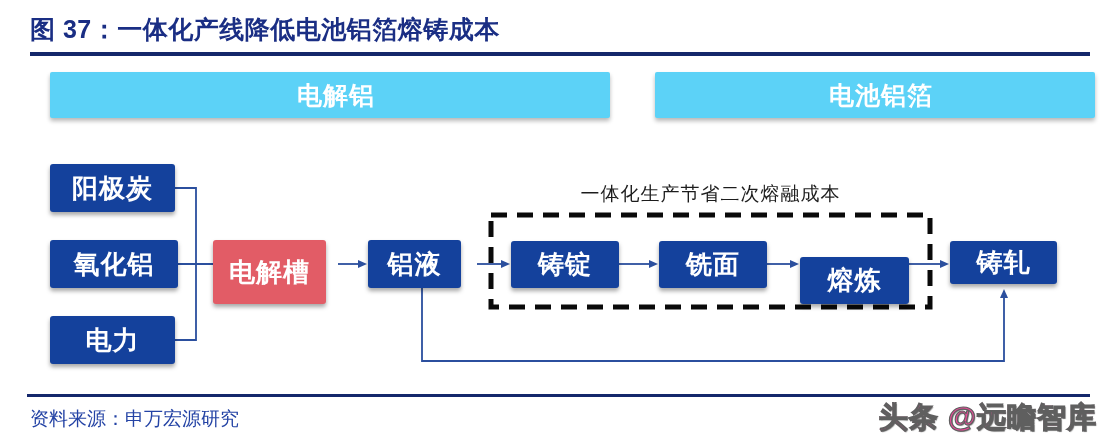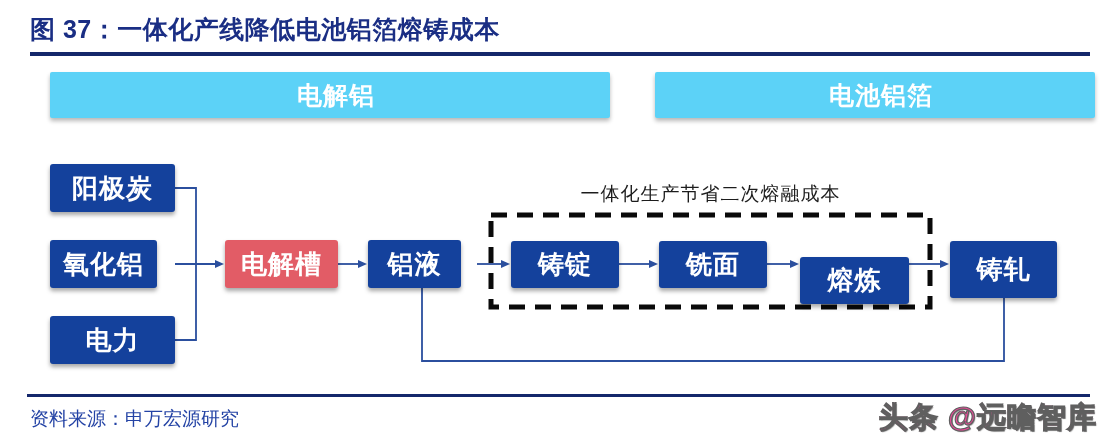--- a/index.html
+++ b/index.html
@@ -50,28 +50,28 @@
     border-radius: 3px;
     box-shadow: 0 3px 4px rgba(0,0,0,0.35);
     display: flex; align-items: center; justify-content: center;
     color: #ffffff; font-size: 26px; font-weight: bold;
     letter-spacing: 1px;
     z-index: 2;
   }
   .node.red { background: #e25c66; }
 
   .n-input1 { left: 50px;  top: 164px; width: 125px; height: 48px; }
-  .n-input2 { left: 50px;  top: 240px; width: 107px; height: 48px; font-family: Liberation Serif, serif; }
+  .n-input2 { left: 50px;  top: 240px; width: 128px; height: 48px; font-family: Liberation Serif, serif; }
   .n-input3 { left: 50px;  top: 316px; width: 125px; height: 48px; }
-  .n-cell   { left: 225px; top: 240px; width: 113px; height: 48px; }
+  .n-cell   { left: 213px; top: 240px; width: 113px; height: 64px; }
   .n-molten { left: 368px; top: 240px; width: 93px; height: 48px; }
   .n-step1  { left: 511px; top: 241px; width: 108px; height: 47px; }
   .n-step2  { left: 659px; top: 241px; width: 108px; height: 47px; }
   .n-step3  { left: 800px; top: 257px; width: 109px; height: 47px; }
-  .n-final  { left: 950px; top: 241px; width: 107px; height: 57px; }
+  .n-final  { left: 950px; top: 241px; width: 107px; height: 43px; }
 
   .dashed-note {
     position: absolute;
     left: 491px; top: 181px; width: 439px;
     text-align: center;
     font-size: 19px;
     color: #1c1c1c;
     letter-spacing: 1px;
     z-index: 2;
   }

